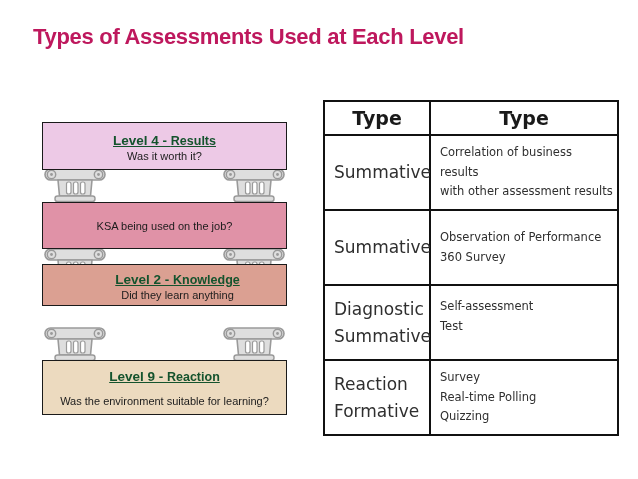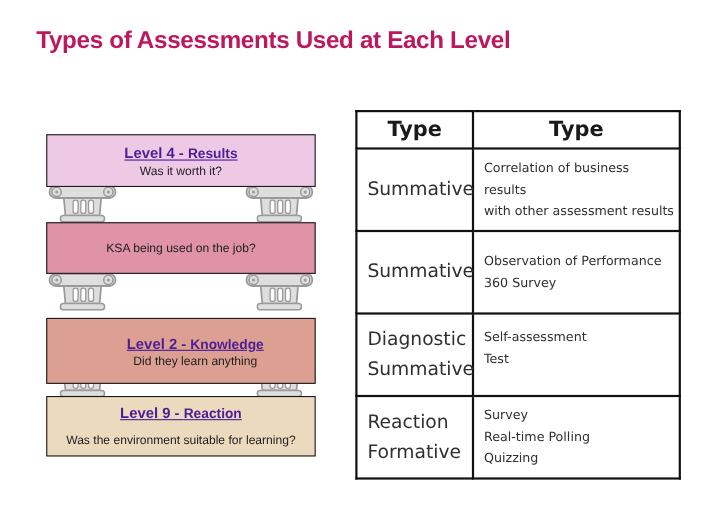--- a/index.html
+++ b/index.html
@@ -31,26 +31,26 @@
     z-index: 2;
     display: flex;
     flex-direction: column;
     align-items: center;
     justify-content: center;
     text-align: center;
     padding: 3px 4px;
   }
   .lb4 { top: 122px; height: 48px; }
   .lb3 { top: 202px; height: 47px; }
-  .lb2 { top: 289px; height: 60px; padding-left: 30px; }
+  .lb2 { top: 264px; height: 42px; padding-left: 30px; }
   .lb1 { top: 360px; height: 55px; justify-content: space-between; padding: 5px 2px 7px 2px; }
 
   .level-title {
     font-weight: bold;
-    color: #4c1d95;
+    color: #14532d;
     text-decoration: underline;
     line-height: 1.25;
     white-space: nowrap;
   }
   .lt-main { font-size: 13.5px; }
   .lt-kw   { font-size: 12.5px; }
   .level-sub {
     font-size: 11px;
     color: #1c1c1c;
     margin-top: 0;

